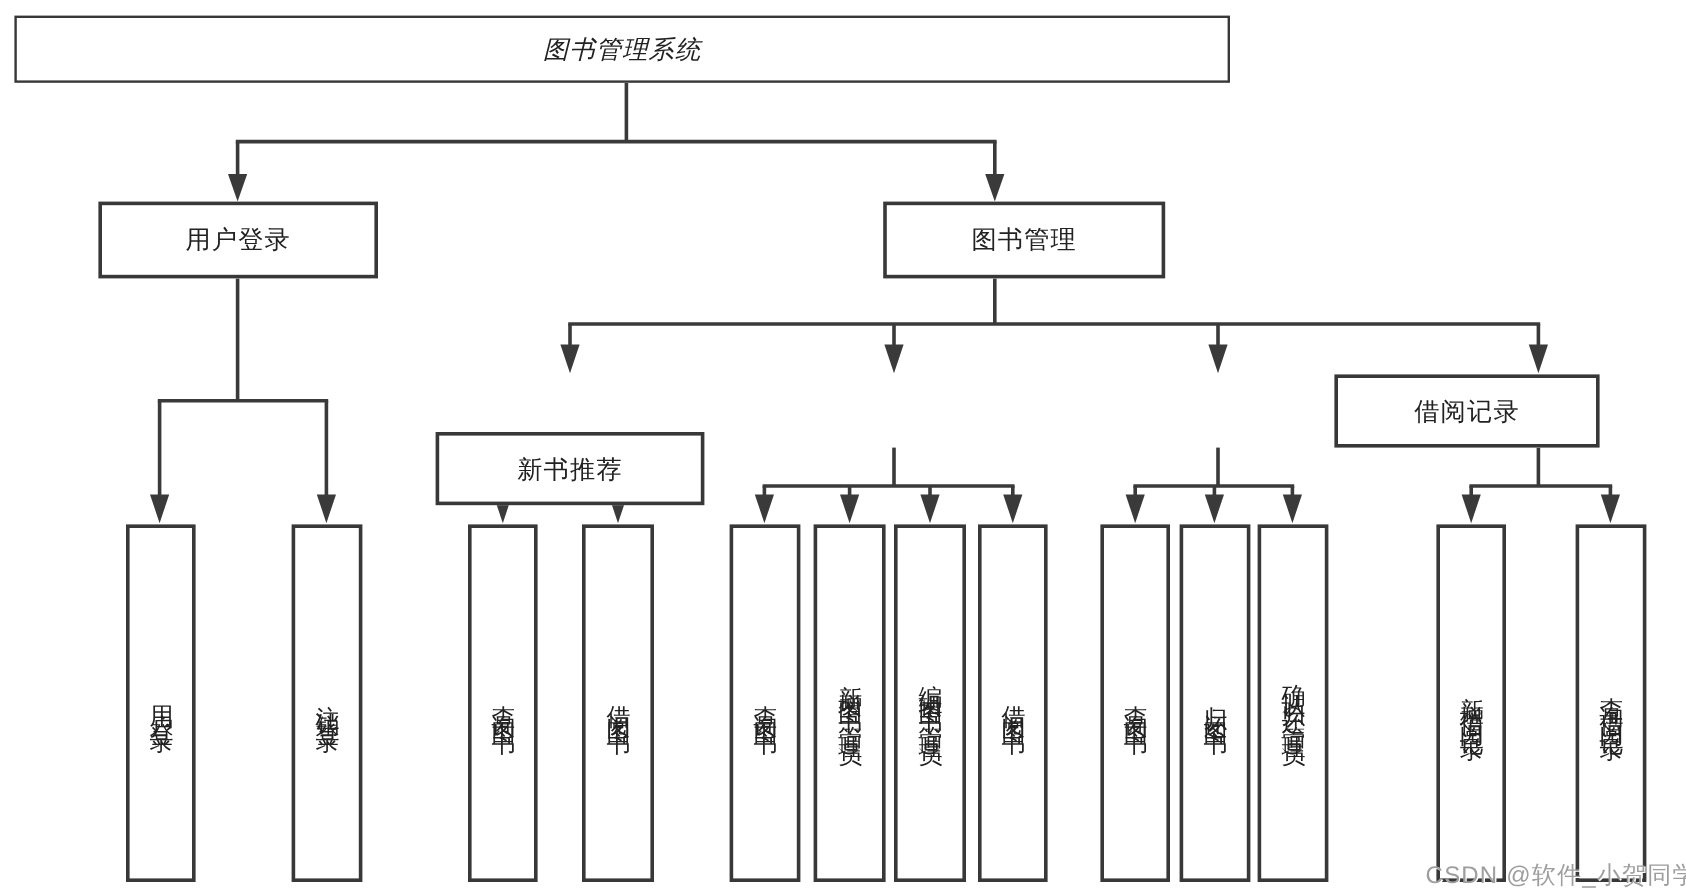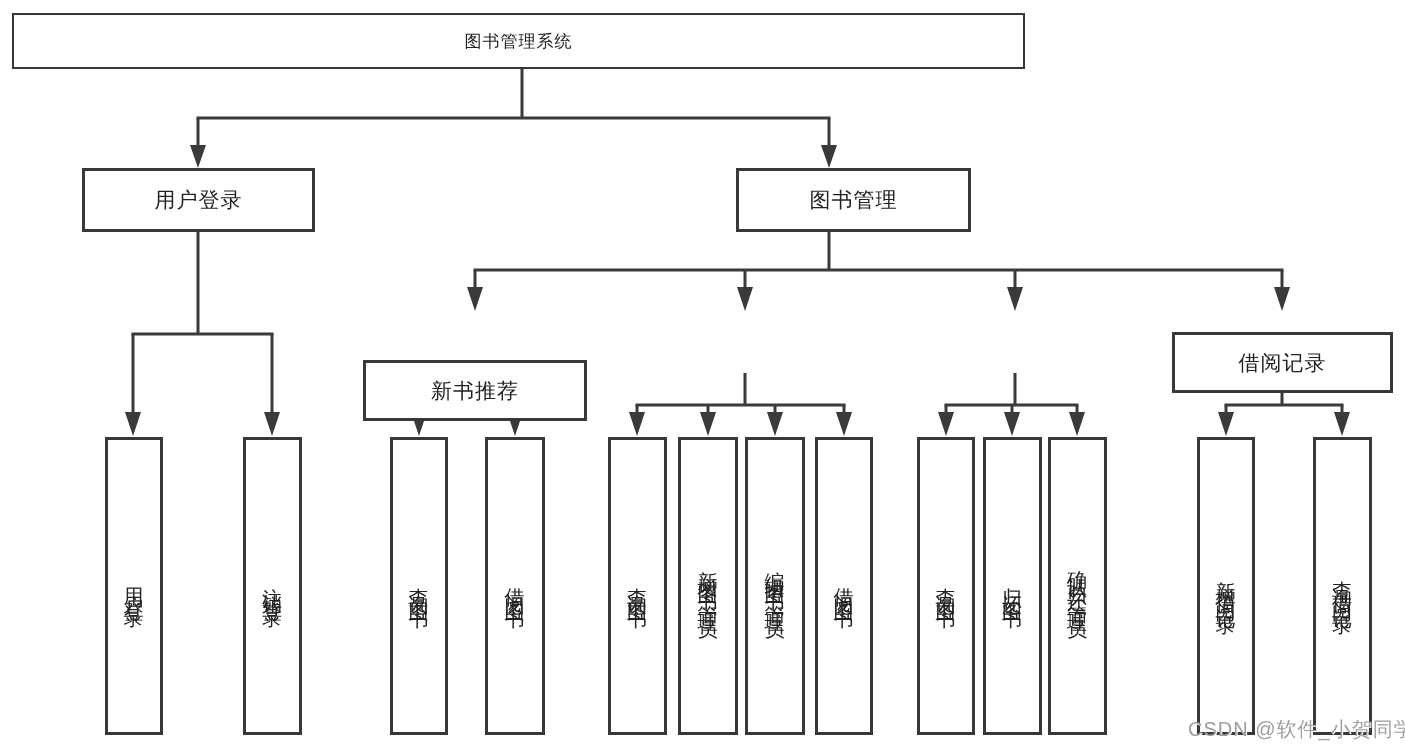--- a/index.html
+++ b/index.html
@@ -16,21 +16,21 @@
     box-sizing: border-box;
     background: #ffffff;
     border: 3px solid #383838;
     color: #222222;
     display: flex;
     align-items: center;
     justify-content: center;
     text-align: center;
   }
   .hnode { font-size: 21px; letter-spacing: 1px; }
-  .root-node { border-width: 2px; font-size: 17px; }
+  .root-node { border-width: 2px; font-size: 21px; font-style: italic; }
   .vnode {
     writing-mode: vertical-rl;
     text-orientation: mixed;
     font-size: 20px;
     letter-spacing: 7px;
     line-height: 1;
     border-width: 3px;
     top: 437px;
     height: 298px;
   }
@@ -133,21 +133,21 @@
       <path class="head" d="M1334,412 L1350,412 L1342,436 Z"></path>
     </g>
   </svg>
 
   <div class="node hnode root-node" style="left:12px; top:13px; width:1013px; height:56px;">图书管理系统</div>
 
   <div class="node hnode" style="left:82px; top:168px; width:233px; height:64px;">用户登录</div>
   <div class="node hnode" style="left:712px; top:168px; width:235px; height:64px;margin-left:24px;">图书管理</div>
 
   <div class="node hnode" style="left:363px; top:312px; width:224px; height:61px;margin-top:48px;">新书推荐</div>
-  <div class="node hnode" style="left:1172px; top:312px; width:221px; height:61px;margin-top:20px;">借阅记录</div>
+  <div class="node hnode" style="left:1112px; top:312px; width:221px; height:61px;">借阅记录</div>
 
   <div class="node vnode" style="left:105px; width:58px;">用户登录</div>
   <div class="node vnode" style="left:243px; width:59px;">注销登录</div>
 
   <div class="node vnode" style="left:390px; width:58px;">查询图书</div>
   <div class="node vnode" style="left:485px; width:60px;">借阅图书</div>
 
   <div class="node vnode" style="left:608px; width:59px;">查询图书</div>
   <div class="node vnode" style="left:678px; width:60px;">新增图书（管理员）</div>
   <div class="node vnode" style="left:745px; width:60px;">编辑图书（管理员）</div>

